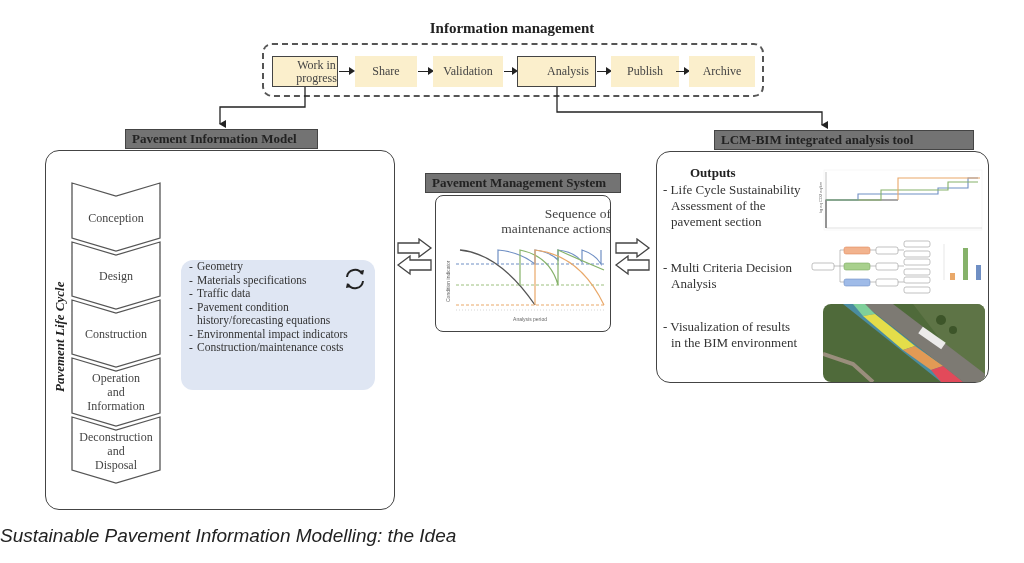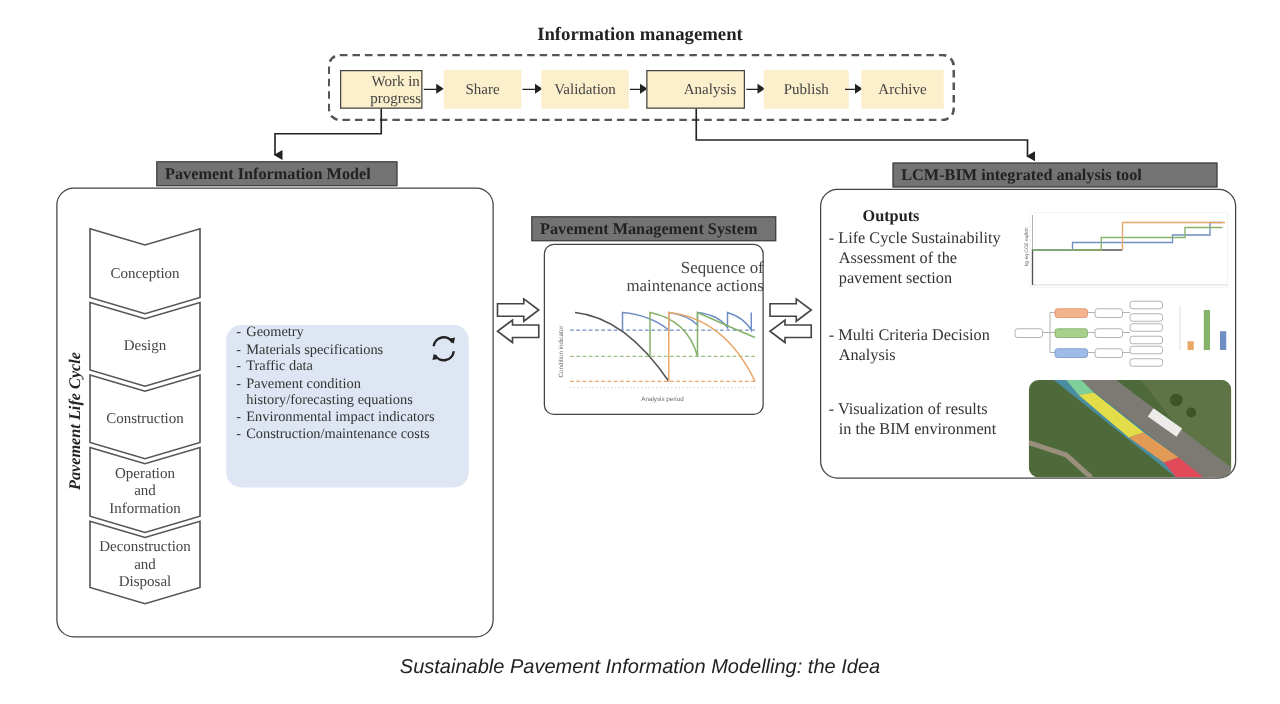--- a/index.html
+++ b/index.html
@@ -13,21 +13,21 @@
   .arrow-h::after { content:""; position:absolute; right:-2px; top:-5px; border-left:6px solid #222; border-top:4px solid transparent; border-bottom:4px solid transparent; }
   .label-box { position:absolute; border:1.5px solid #444; background:#737373; font-weight:bold; font-size:13px; text-align:left; color:#222; box-sizing:border-box; padding:1px 6px; }
   .panel { position:absolute; border:1.5px solid #444; border-radius:14px; box-sizing:border-box; background:#fff; }
   .chev-text { position:absolute; width:104px; text-align:center; font-size:12px; line-height:14px; color:#444; }
   #data-box { left:181px; top:260px; width:194px; height:130px; background:#dfe6f3; border-radius:12px; }
   #data-box ul { list-style:none; margin:0; padding:0 0 0 8px; font-size:11.5px; line-height:13.5px; color:#333; }
   #data-box li { padding-left:8px; text-indent:-8px; }
   .bullet-dash { display:inline-block; width:8px; text-indent:0; }
   .vert-label { position:absolute; left:53px; top:300px; transform:rotate(-90deg); transform-origin:left top; font-style:italic; font-weight:bold; font-size:13px; color:#222; white-space:nowrap; }
   .out-item { position:absolute; font-size:13px; line-height:16px; color:#333; }
-  #caption { left:0; width:1024px; top:525px; text-align:center; font-family:"Liberation Sans", sans-serif; font-style:italic; font-size:16px; color:#222; }
+  #caption { left:0; width:1024px; top:525px; font-family:"Liberation Sans", sans-serif; font-style:italic; font-size:19px; color:#222; }
 </style>
 </head>
 <body>
 
 <div id="title-im" class="abs">Information management</div>
 <div id="im-frame" class="abs"></div>
 
 <div class="step active" style="left:272px;width:66px;">
   <span><span>Work in</span><br><span>progress</span></span>
 </div>

